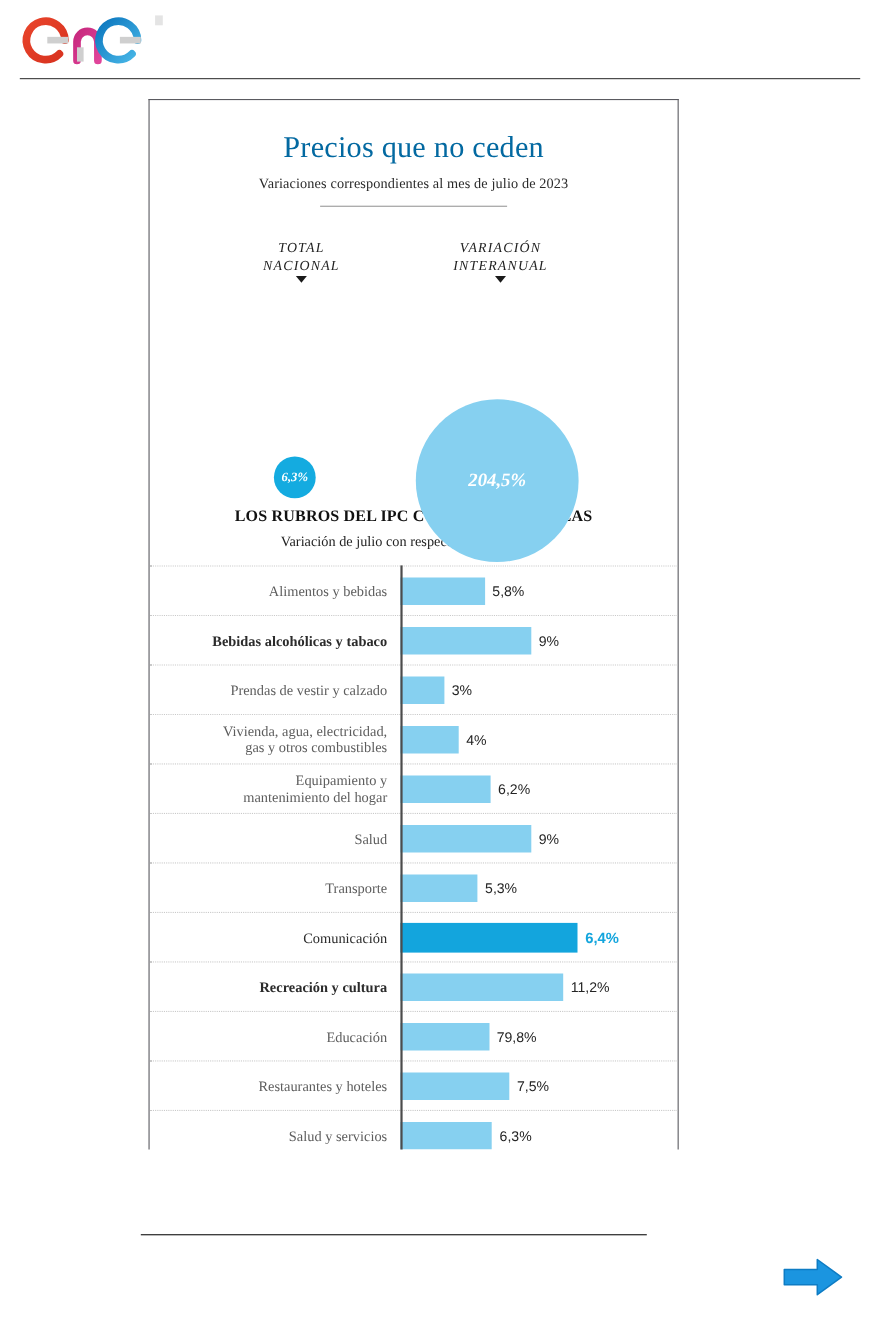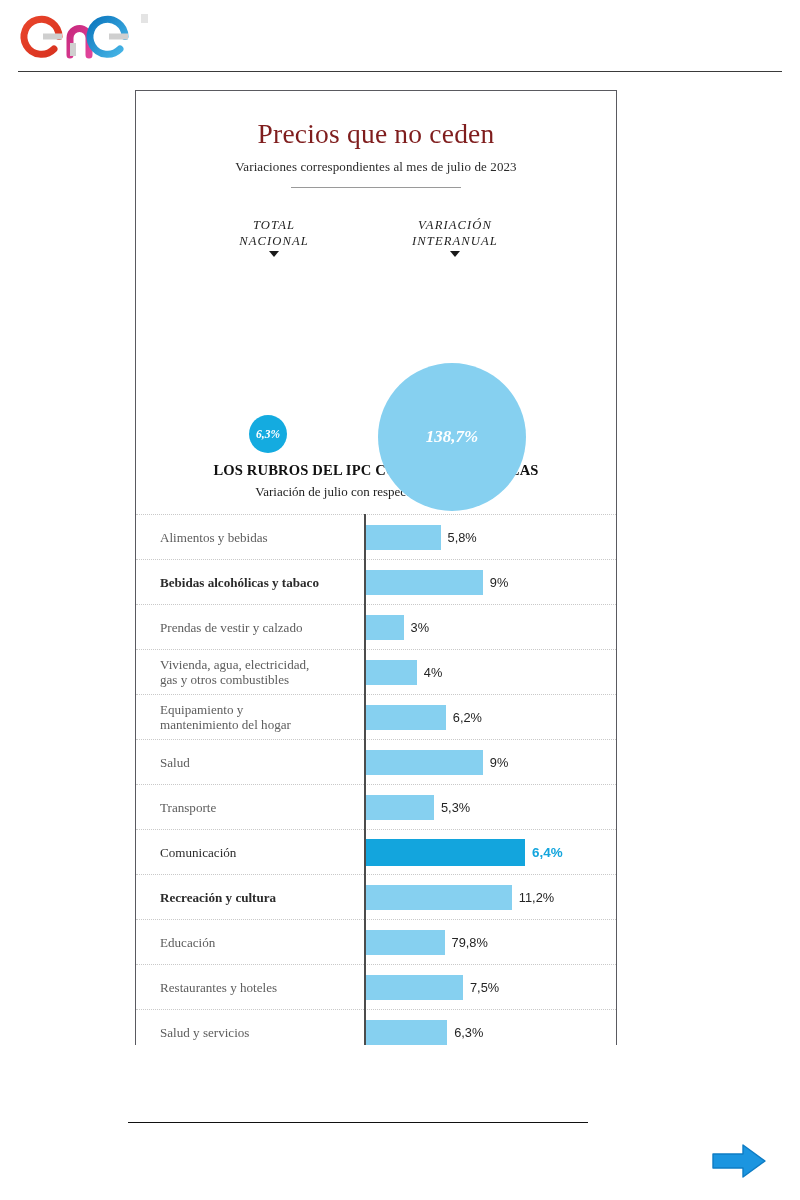--- a/index.html
+++ b/index.html
@@ -41,21 +41,21 @@
     border-bottom: none;
     background: #fff;
     overflow: hidden;
   }
 
   .title-block { text-align: center; padding-top: 28px; }
   .main-title {
     font-family: "Liberation Serif", serif;
     font-size: 27.5px;
     font-weight: 400;
-    color: #7f1d1d;
+    color: #0369a1;
     letter-spacing: .2px;
     line-height: 1.1;
   }
   .sub-title {
     font-family: "Liberation Serif", serif;
     font-size: 13px;
     color: #2a2a2a;
     margin-top: 10px;
     letter-spacing: .1px;
   }
@@ -144,20 +144,21 @@
     height: 100%;
     background: #4c4c4c;
     z-index: 3;
   }
   .row {
     position: relative;
     display: flex;
     align-items: center;
     height: 45px;
     border-top: 1px dotted #c9c9c9;
+    text-align: right;
   }
   .row:first-child { border-top: none; }
   .row-label {
     width: 222px;
     padding-left: 24px;
     padding-right: 6px;
     font-family: "Liberation Serif", serif;
     font-size: 13.1px;
     color: #5d5d5d;
     line-height: 1.18;
@@ -258,21 +259,21 @@
       <span class="tri"></span>
     </div>
 
     <div class="col-head head-interanual">
       <span>VARIACIÓN</span><br>
       <span>INTERANUAL</span>
       <span class="tri"></span>
     </div>
 
     <div class="bubble bubble-small">6,3%</div>
-    <div class="bubble bubble-large">138,7%</div>
+    <div class="bubble bubble-large">204,5%</div>
   </div>
 
   <div class="section-head">
     <div class="section-title">LOS RUBROS DEL IPC CON MAYORES ALZAS</div>
     <div class="section-sub">Variación de julio con respecto al mes anterior</div>
   </div>
 
   <div class="chart" id="chart">
     <div class="axis-line"></div>
 

